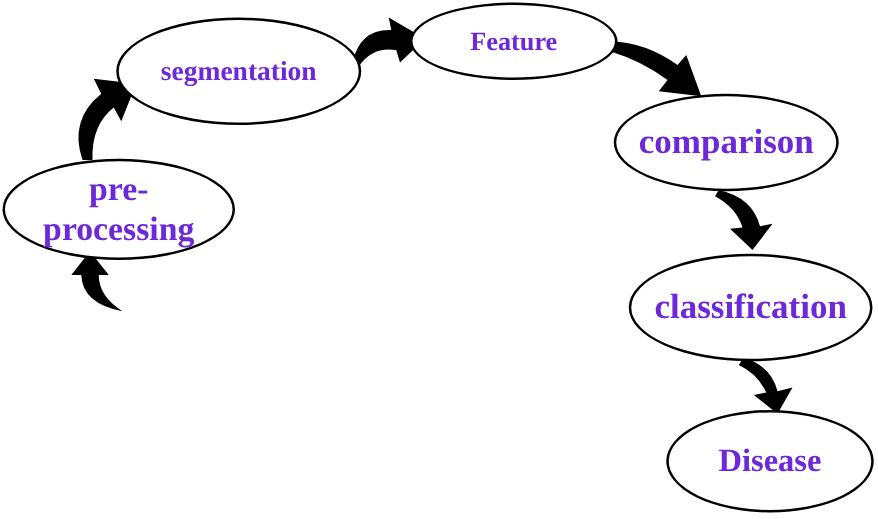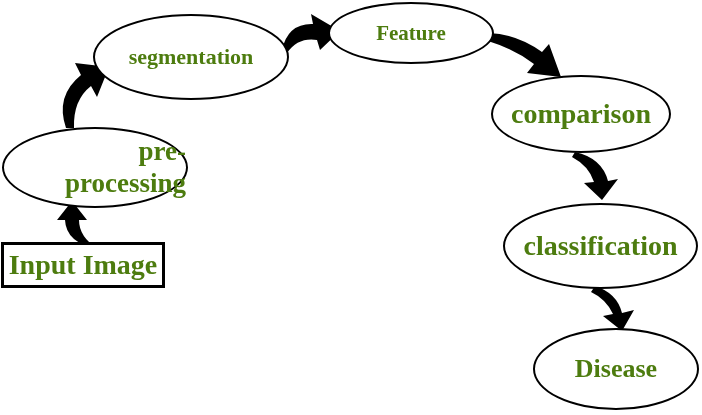--- a/index.html
+++ b/index.html
@@ -11,31 +11,31 @@
     overflow: hidden;
     font-family: "Liberation Serif", "DejaVu Serif", serif;
   }
   .node {
     position: absolute;
     display: flex;
     flex-direction: column;
     align-items: center;
     justify-content: center;
     text-align: center;
-    color: #4d7c0f;
+    color: #6d28d9;
     font-weight: bold;
     line-height: 1.18;
     box-sizing: border-box;
     background: #ffffff;
   }
   .ellipse { border: 2.5px solid #000000; border-radius: 50%; }
   .rect    { border: 3px solid #000000; }
 
   .n-input { left: 1px;   top: 242px; width: 164px; height: 46px; font-size: 28px; }
-  .n-pre   { left: 2px;   top: 127px; width: 186px; height: 81px; font-size: 27px; align-items: flex-end; }
+  .n-pre   { left: 2px;   top: 127px; width: 186px; height: 81px; font-size: 27px; }
   .n-seg   { left: 93px;  top: 14px;  width: 196px; height: 86px; font-size: 22px; text-align: center; }
   .n-fe    { left: 328px; top: 2px;   width: 166px; height: 62px; font-size: 21px; }
   .n-comp  { left: 491px; top: 75px;  width: 180px; height: 78px; font-size: 28px; }
   .n-class { left: 503px; top: 203px; width: 195px; height: 86px; font-size: 28px; }
   .n-dd    { left: 533px; top: 328px; width: 166px; height: 82px; font-size: 26px; }
 
   #arrow-layer {
     position: absolute;
     left: 0; top: 0;
     width: 702px; height: 415px;
@@ -50,23 +50,20 @@
 
   <svg id="arrow-layer" viewBox="0 0 702 415" xmlns="http://www.w3.org/2000/svg">
     <path class="arrow" d="M 57,220 L 72,201 L 87,220 L 79,220 Q 79,237 98,249 Q 66,243 65,220 Z"></path>
     <path class="arrow" d="M 66,128 Q 55,96 81,75 L 75,63 L 109,67 L 97,97 L 91,86 Q 73,100 74,128 Z"></path>
     <path class="arrow" d="M 282,50 Q 288,23 313,24 L 311,14 L 340,31 L 320,50 L 317,40 Q 298,37 287,53 Z"></path>
     <path class="arrow" d="M 489,33 Q 517,34 542,52 L 549,44 L 561,77 L 527,73 L 534,64 Q 514,49 488,41 Z"></path>
     <path class="arrow" d="M 575,152 Q 602,158 608,181 L 618,179 L 602,200 L 584,183 L 594,182 Q 589,166 572,157 Z"></path>
     <path class="arrow" d="M 595,286 Q 617,293 622,313 L 634,310 L 622,331 L 603,316 L 613,314 Q 606,299 591,292 Z"></path>
   </svg>
 
-  <div class="node rect n-input">
-    <span>Input Image</span>
-  </div>
 
   <div class="node ellipse n-pre">
     <span>pre-</span>
     <span>processing</span>
   </div>
 
   <div class="node ellipse n-seg">
     <span>segmentation</span>
   </div>
 

